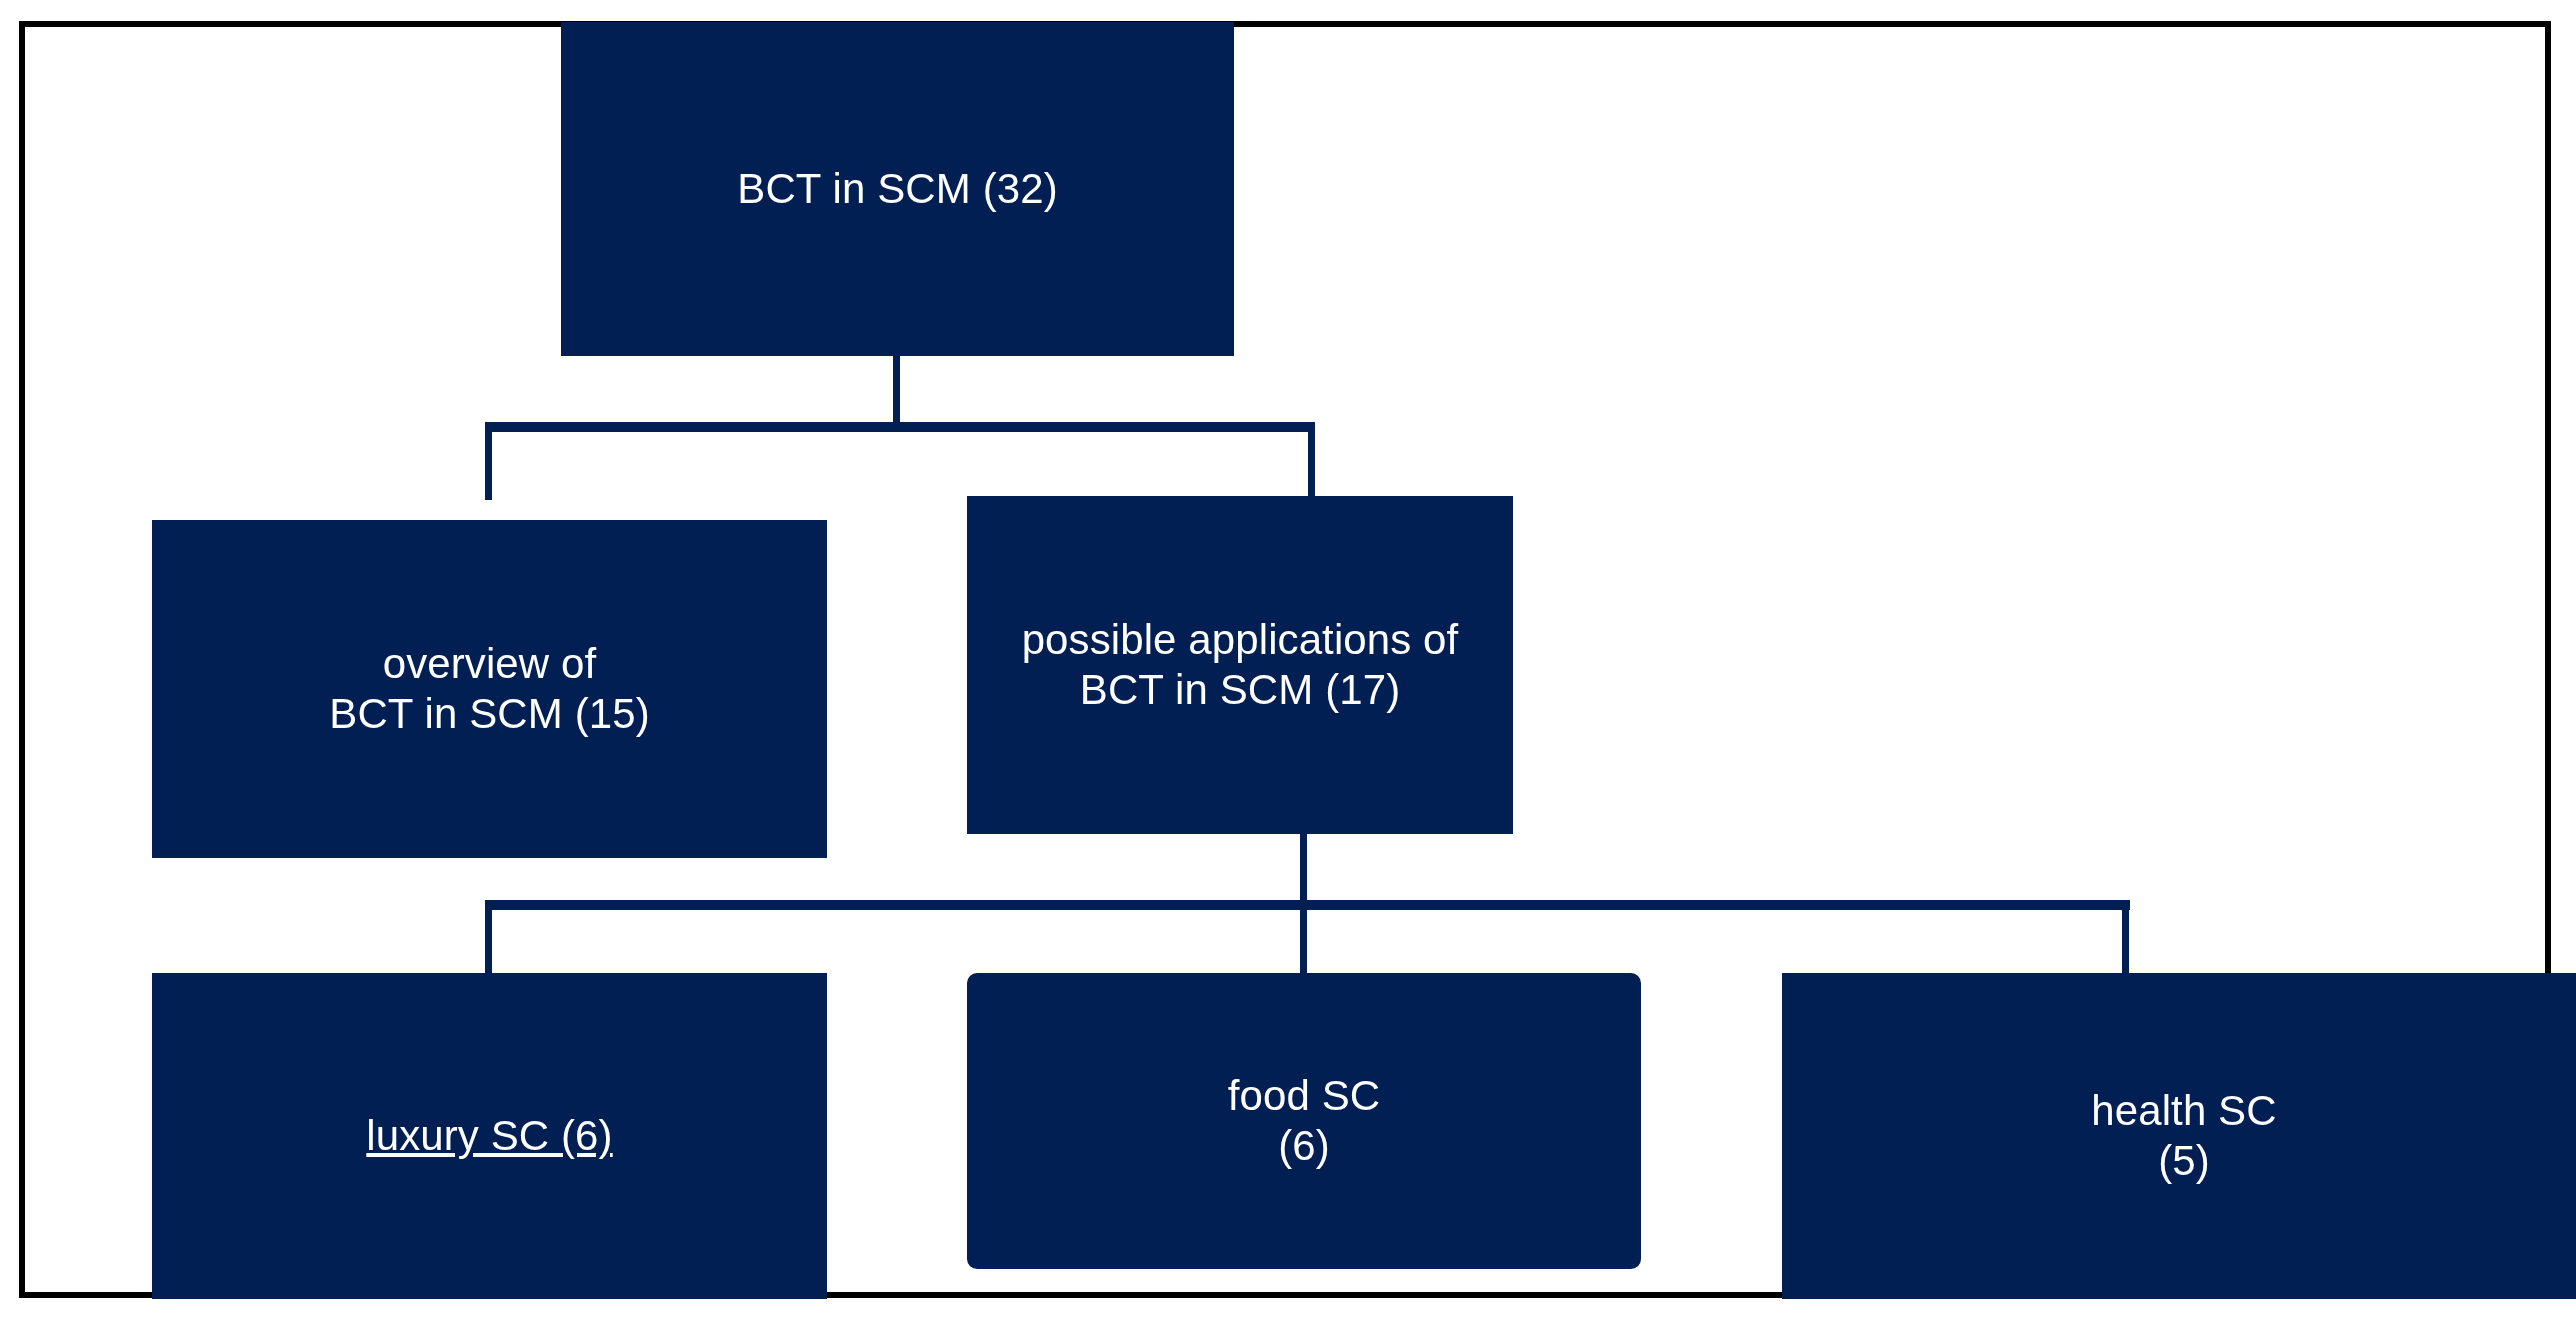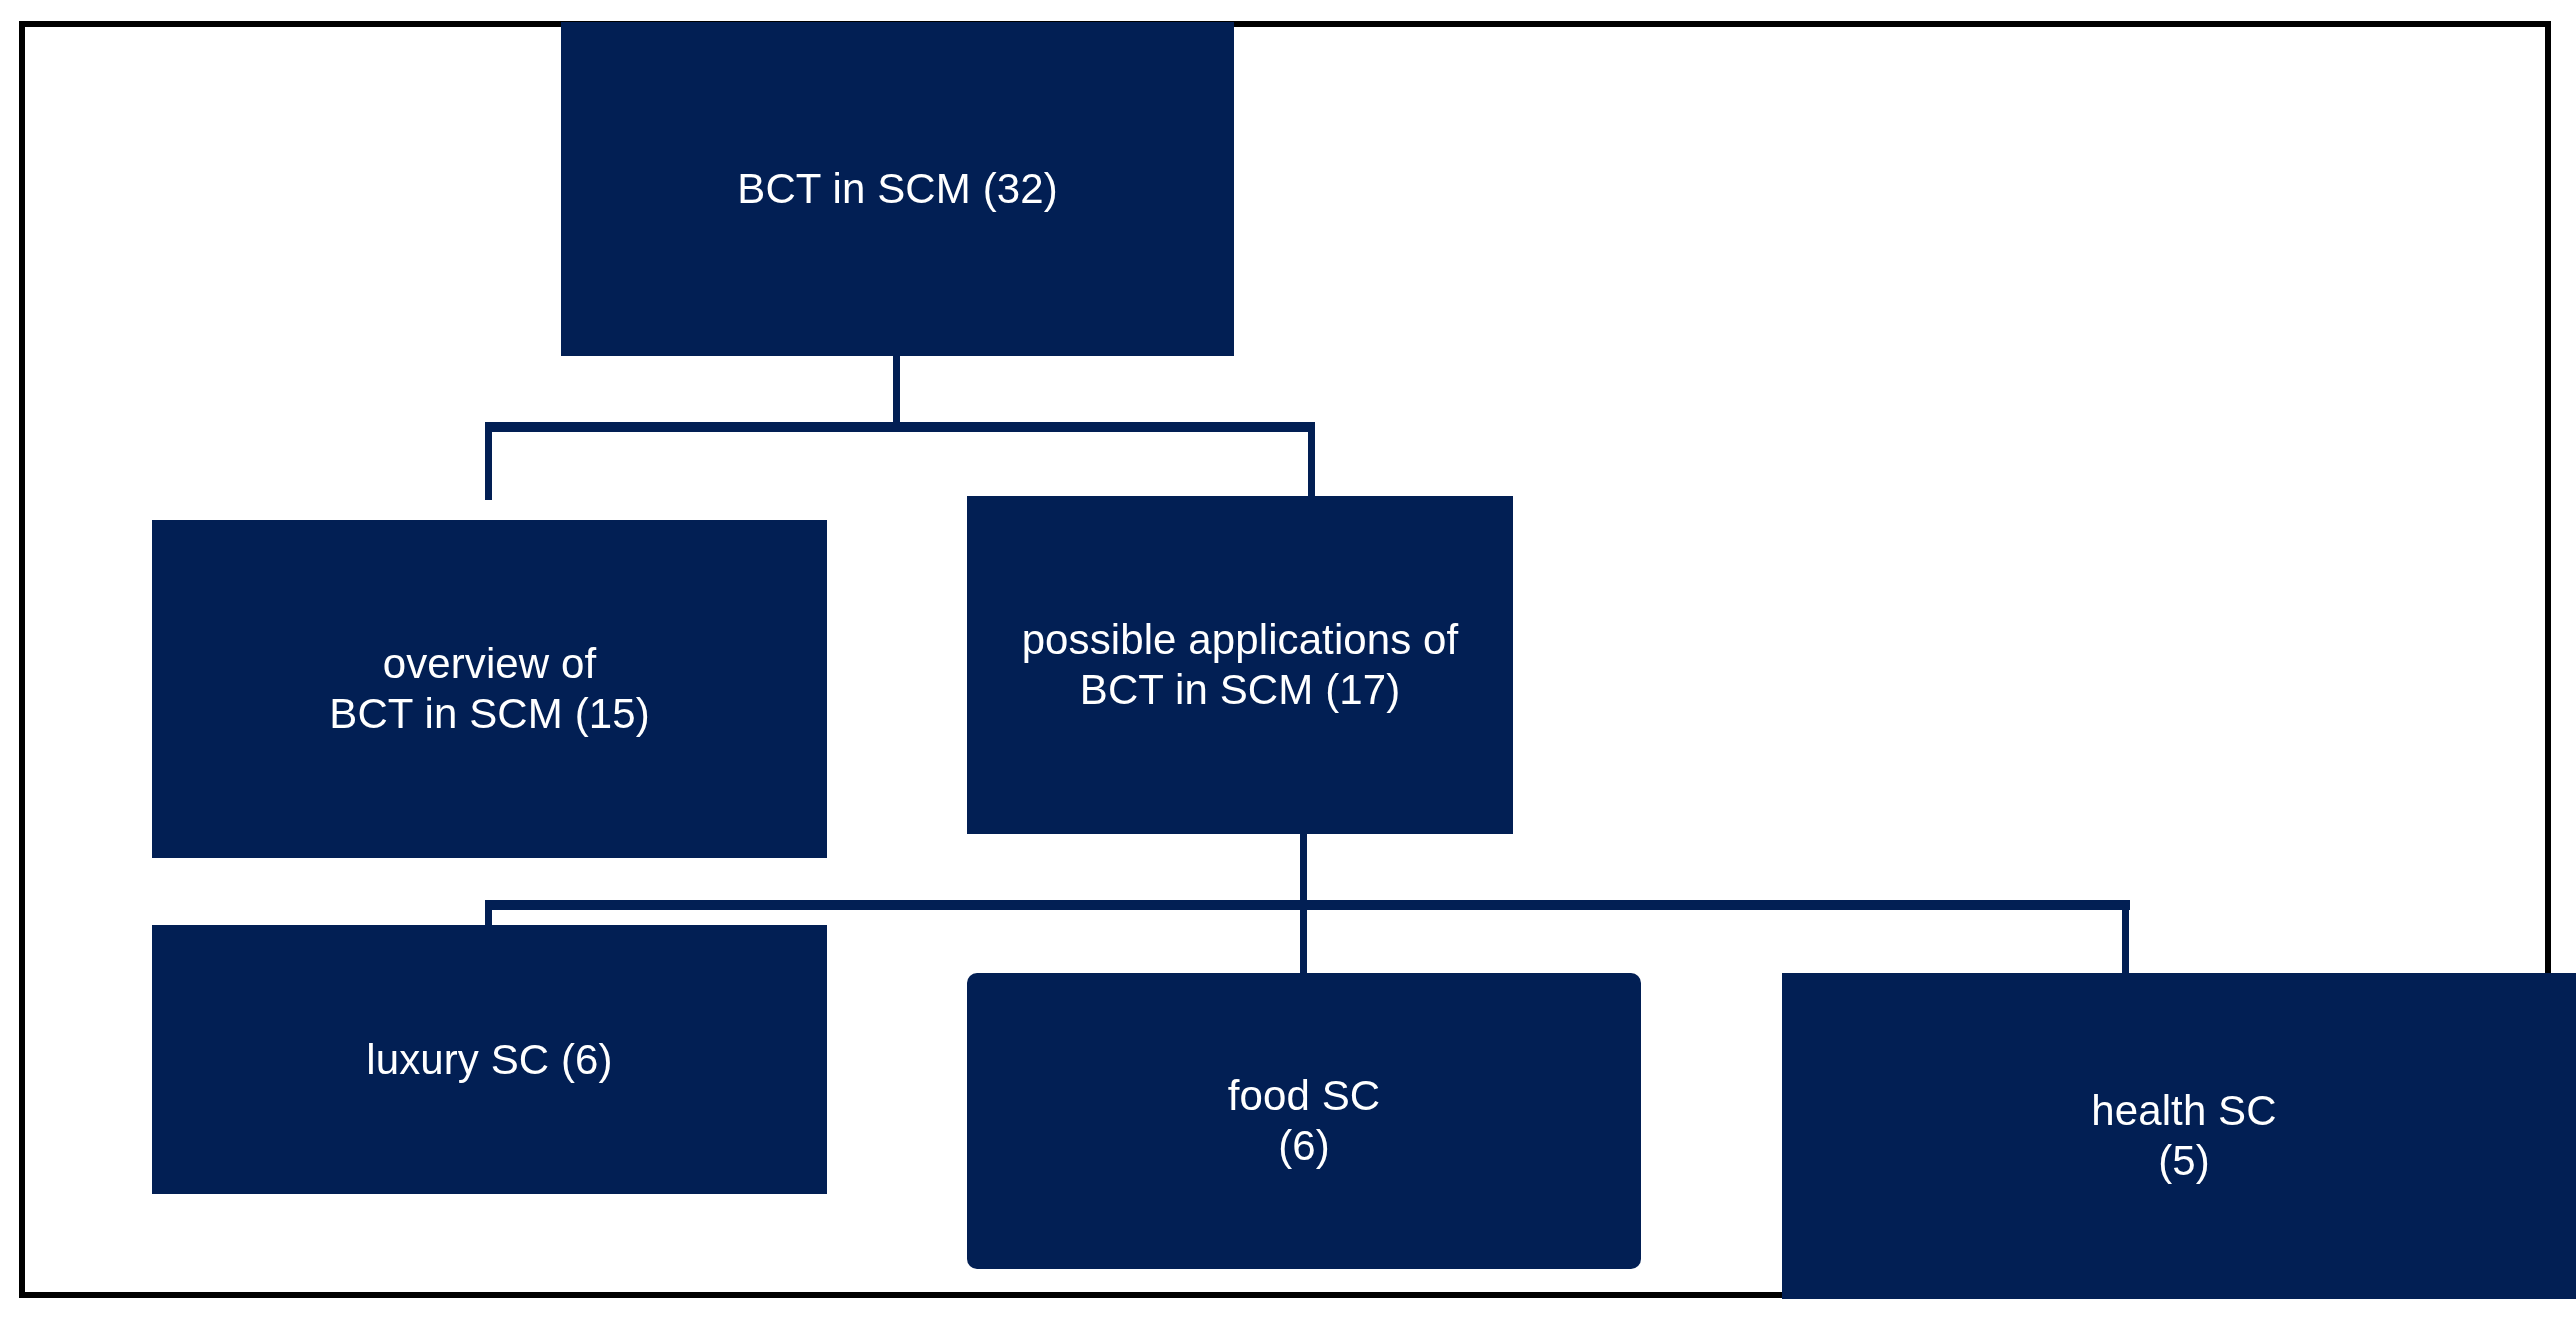--- a/index.html
+++ b/index.html
@@ -74,23 +74,24 @@
   #node-applications {
     left: 967px;
     top: 496px;
     width: 546px;
     height: 338px;
   }
 
   
   #node-luxury {
     left: 152px;
-    top: 925px;
+    top: 973px;
     width: 675px;
-    height: 269px;
+    height: 326px;
+    text-decoration: underline;
   }
   #node-food {
     left: 967px;
     top: 973px;
     width: 674px;
     height: 296px;
     border-radius: 10px;
   }
   #node-health {
     left: 1782px;

